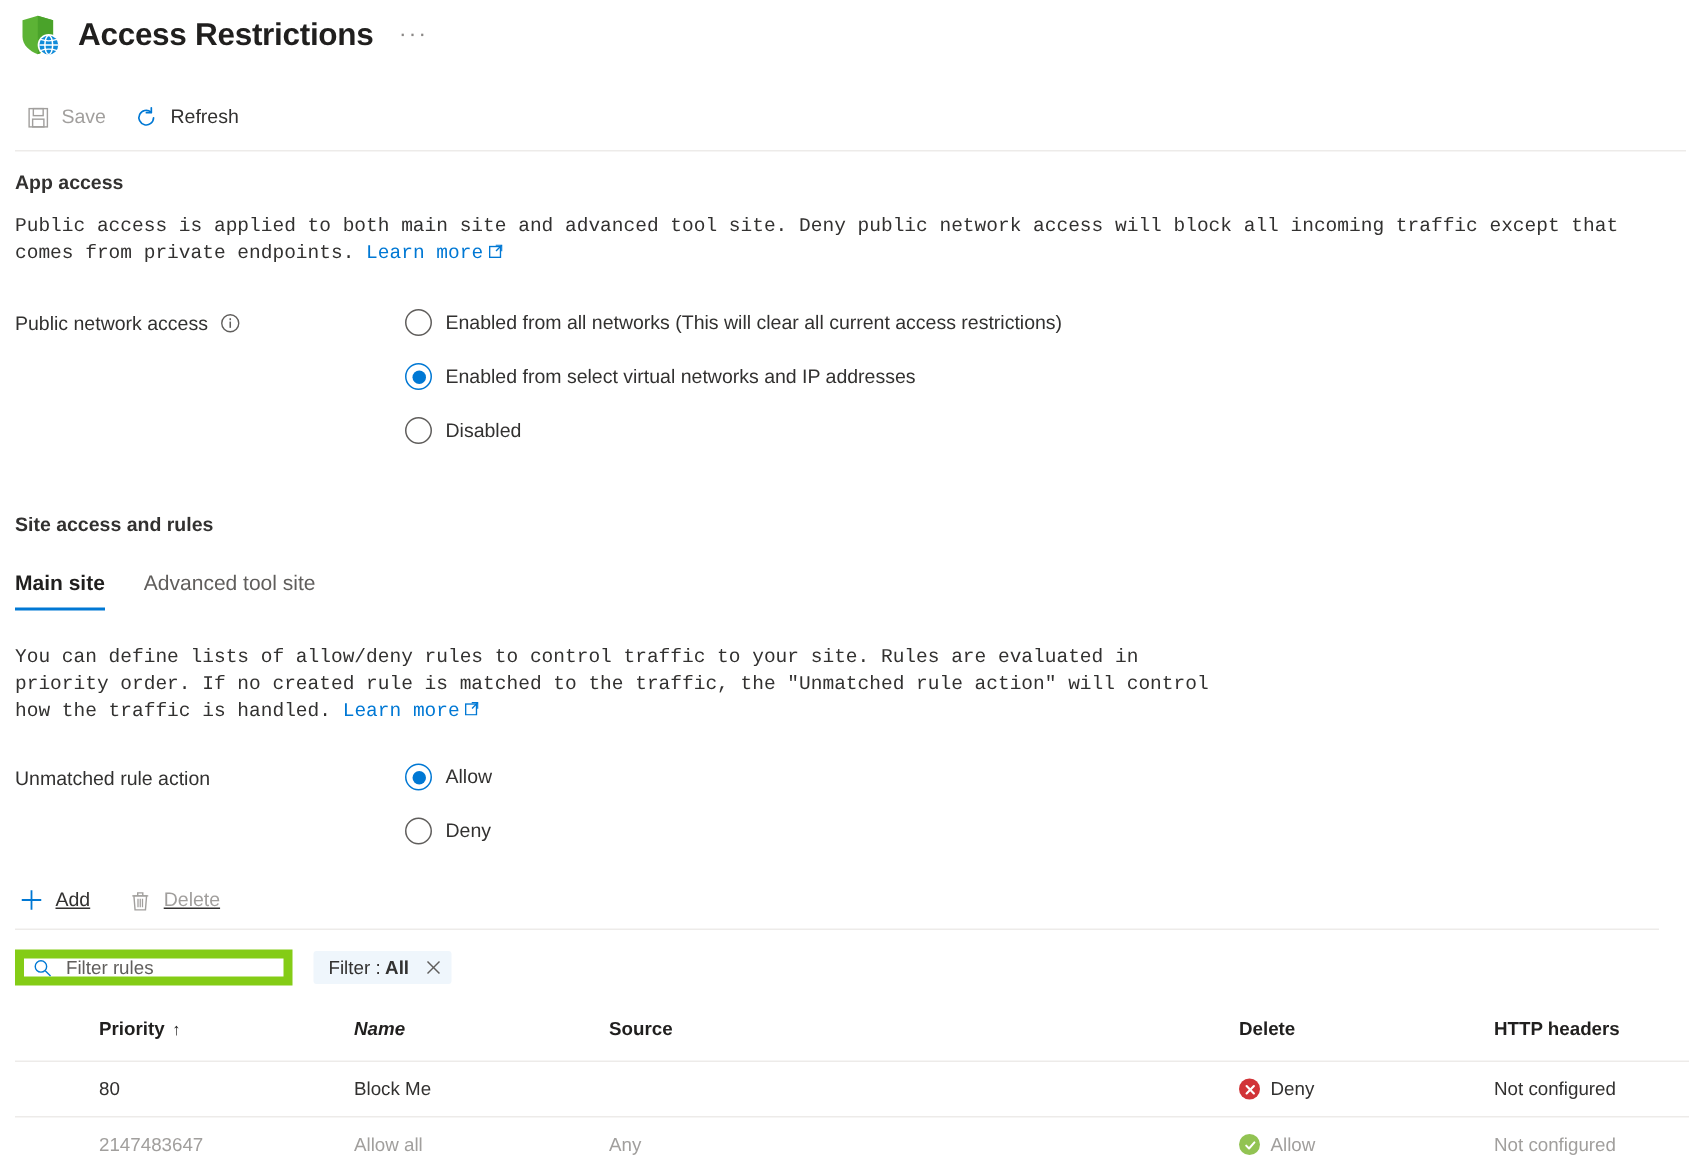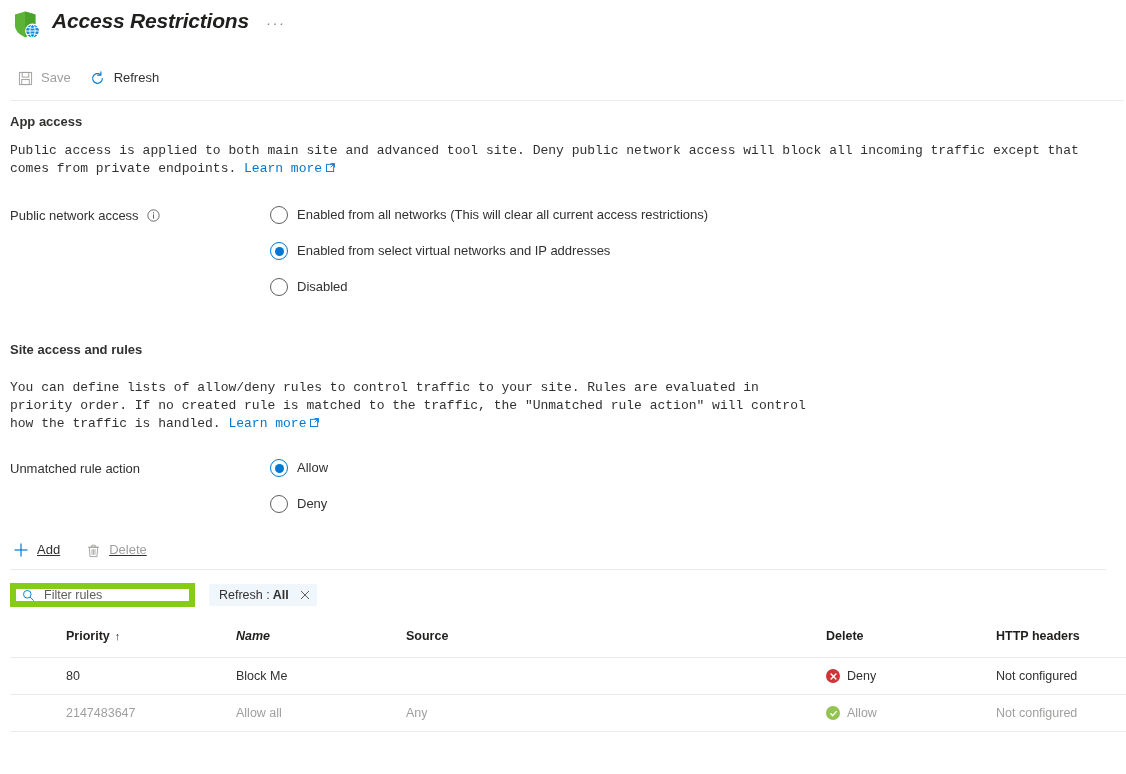--- a/index.html
+++ b/index.html
@@ -13,25 +13,24 @@
     font-family: "Liberation Sans", sans-serif;
     font-size: 13px;
     color: #323130;
     overflow: hidden;
     position: relative;
   }
 
   
   .page-header {
     display: flex;
-    align-items: flex-start;
+    align-items: center;
     padding: 8px 0 0 10px;
     height: 40px;
     box-sizing: border-box;
-    font-style: italic;
   }
   .res-icon {
     width: 34px;
     height: 34px;
     position: relative;
     flex: 0 0 auto;
     margin-right: 8px;
   }
   .page-title {
     font-size: 21px;
@@ -421,20 +420,24 @@
       </div>
       <div class="radio-item">
         <span class="radio-mark"></span>
         <span class="radio-label">Disabled</span>
       </div>
     </div>
   </div>
 
   <div class="section-title" style="margin-top:46px">Site access and rules</div>
 
+  <div class="tabs">
+    <div class="tab active">Main site</div>
+    <div class="tab">Advanced tool site</div>
+  </div>
 
   <div class="section-desc" style="margin-top:22px; max-width:815px">
     <span>You can define lists of allow/deny rules to control traffic to your site. Rules are evaluated in priority order. If no created rule is matched to the traffic, the "Unmatched rule action" will control how the traffic is handled.</span>
     <a class="learn-more"><span>Learn more</span><span class="ext-link-icon"><svg width="9" height="9" viewBox="0 0 10 10" xmlns="http://www.w3.org/2000/svg">
             <rect x="0.5" y="1.5" width="8" height="8" fill="none" stroke="#0078d4" stroke-width="1"></rect>
             <path d="M5 0.5 L9.5 0.5 L9.5 5" fill="none" stroke="#0078d4" stroke-width="1"></path>
             <line x1="5.2" y1="4.8" x2="9.4" y2="0.6" stroke="#0078d4" stroke-width="1"></line>
           </svg></span></a>
   </div>
 
@@ -482,21 +485,21 @@
     <div class="filter-input-wrap">
       <span class="search-icon">
         <svg width="13" height="13" viewBox="0 0 14 14" xmlns="http://www.w3.org/2000/svg">
           <circle cx="5.7" cy="5.7" r="4.1" fill="none" stroke="#0078d4" stroke-width="1"></circle>
           <line x1="8.8" y1="8.8" x2="12.6" y2="12.6" stroke="#0078d4" stroke-width="1"></line>
         </svg>
       </span>
       <input class="filter-input" type="text" placeholder="Filter rules" style="">
     </div>
     <div class="filter-pill">
-      <span>Refresh :</span>
+      <span>Filter :</span>
       <b>All</b>
       <span class="pill-close">
         <svg width="10" height="10" viewBox="0 0 10 10" xmlns="http://www.w3.org/2000/svg">
           <line x1="1" y1="1" x2="9" y2="9" stroke="#605e5c" stroke-width="1"></line>
           <line x1="9" y1="1" x2="1" y2="9" stroke="#605e5c" stroke-width="1"></line>
         </svg>
       </span>
     </div>
   </div>
 

